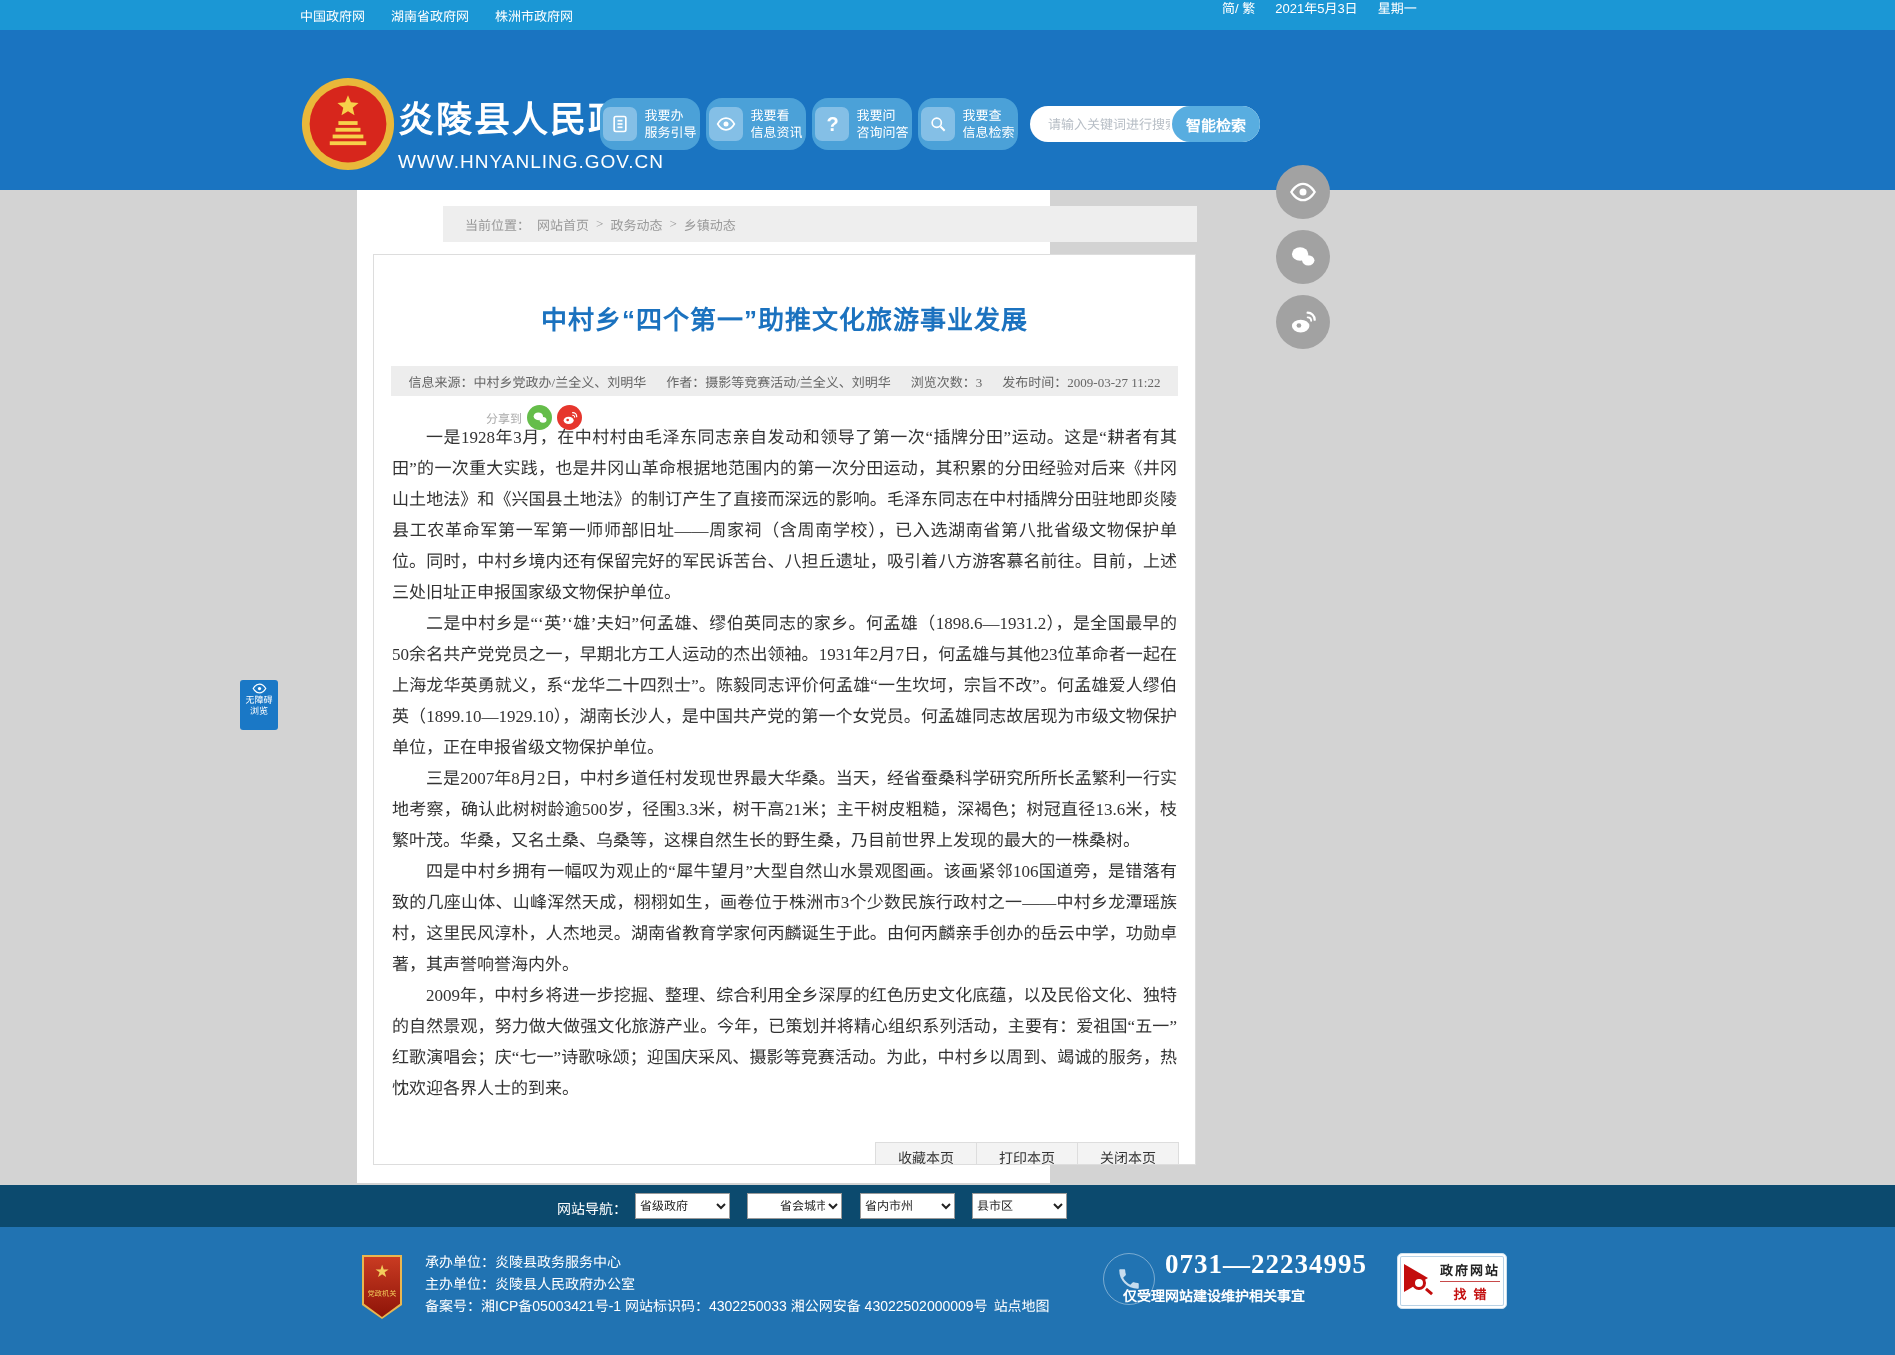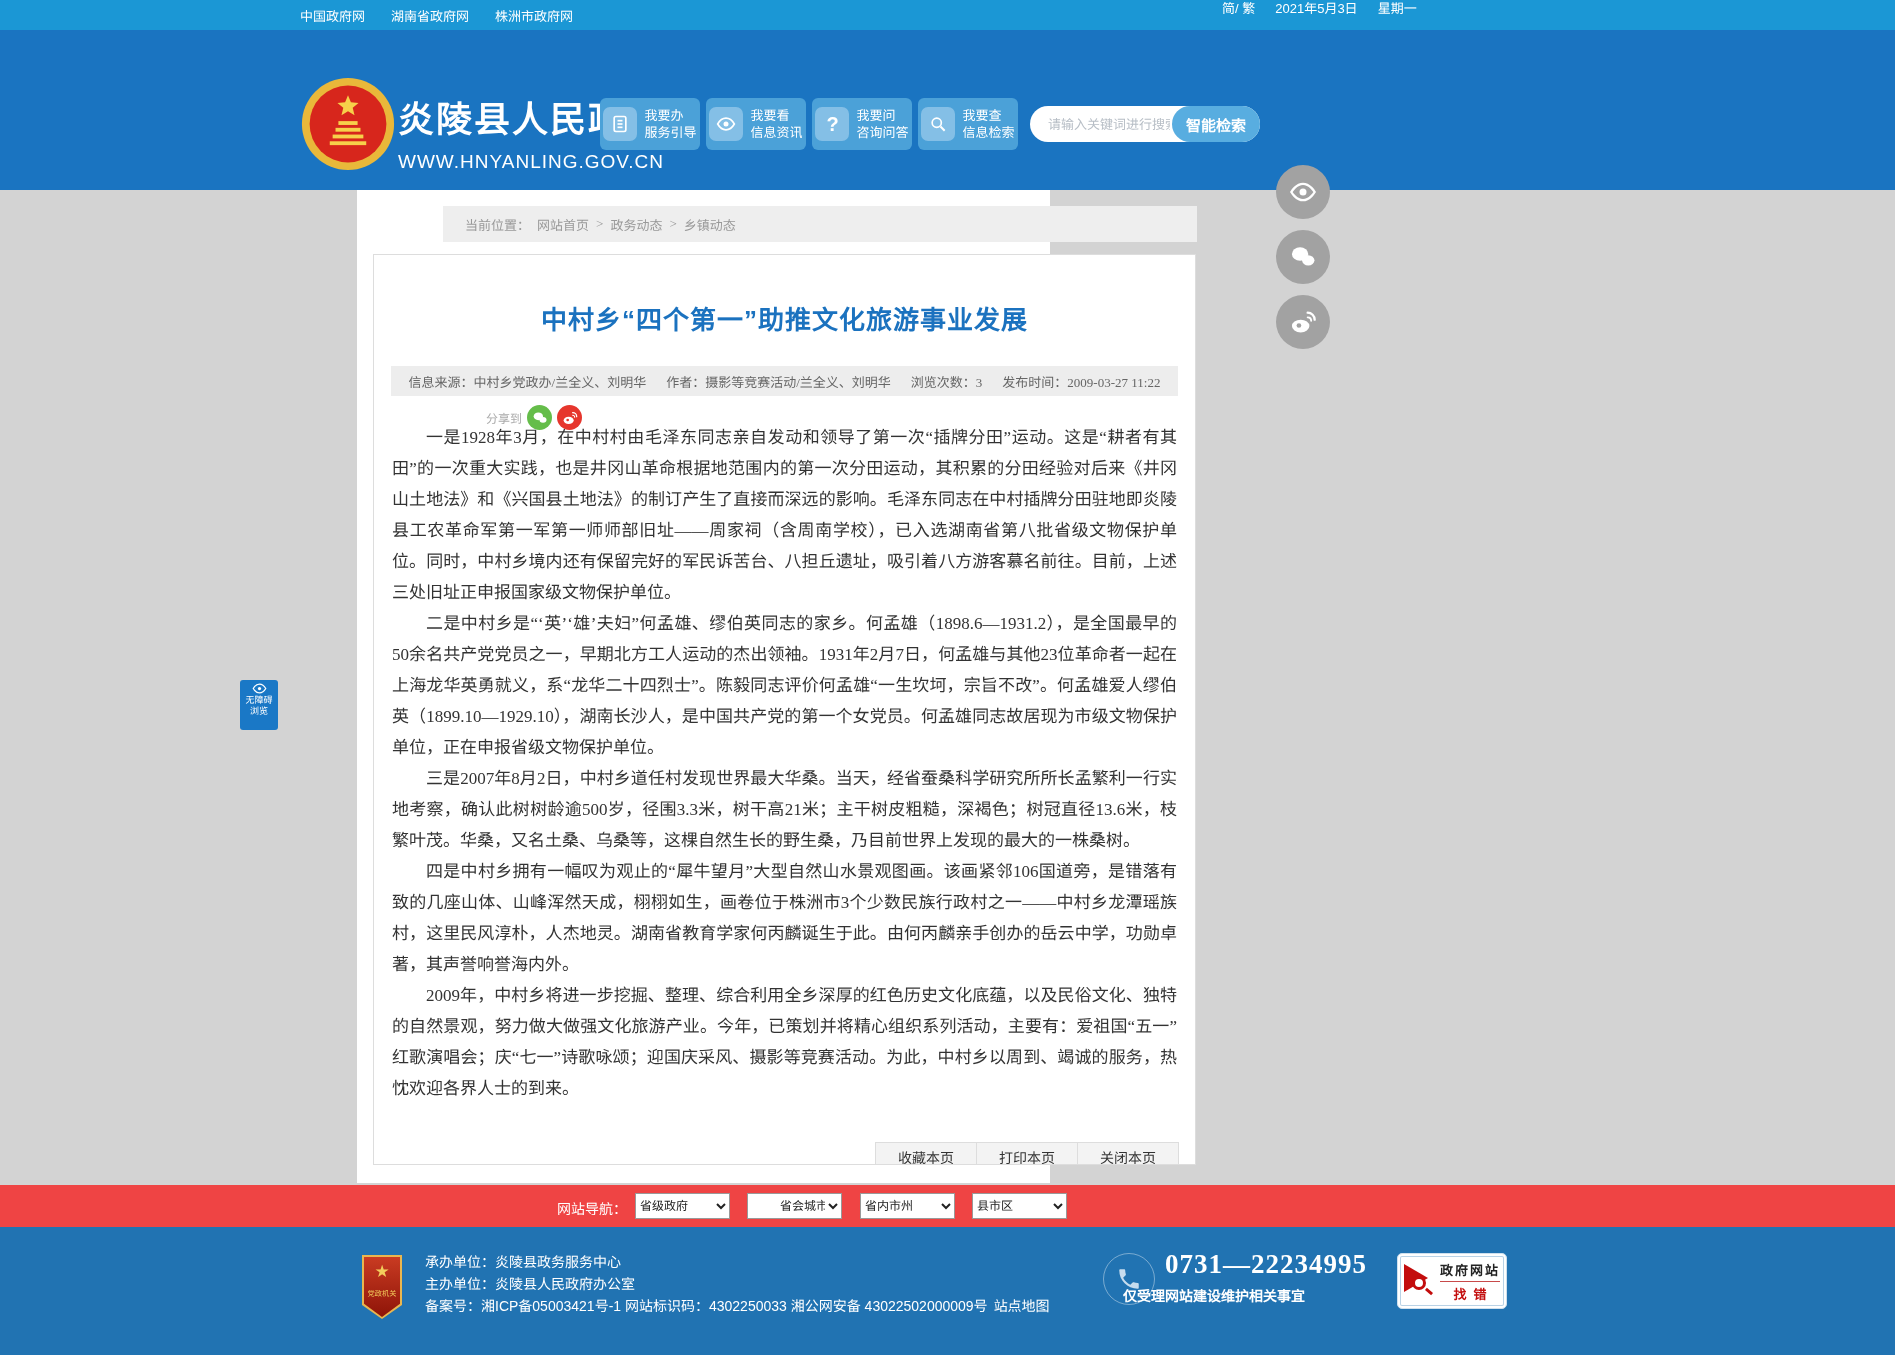--- a/index.html
+++ b/index.html
@@ -18,21 +18,21 @@
 
   
   .header { position:absolute; left:0; top:30px; width:100%; height:160px; background:#1a74c1; }
   .logo-link { position:absolute; left:300px; top:46px; display:flex; }
   .emblem { width:96px; height:96px; }
   .site-block { position:absolute; left:398px; top:60px; color:#fff; white-space:nowrap; }
   .site-name { font-size:36px; font-weight:bold; letter-spacing:2px; }
   .site-url  { font-size:19px; margin-top:9px; letter-spacing:1px; }
 
   .nav-btns { position:absolute; left:600px; top:68px; display:flex; gap:6px; }
-  .nav-btn { width:100px; height:52px; background:#4ba1d8; border-radius:6px; display:flex; align-items:center; justify-content:center; gap:7px; color:#fff; }
+  .nav-btn { width:100px; height:52px; background:#4ba1d8; border-radius:16px; display:flex; align-items:center; justify-content:center; gap:7px; color:#fff; }
   .nav-ico { width:34px; height:34px; background:#84bfe6; border-radius:7px; display:flex; align-items:center; justify-content:center; flex:none; }
   .nav-txt { font-size:13px; line-height:17px; }
   .q-ico::before { content:"?"; color:#fff; font-size:20px; font-weight:bold; }
 
   .search { position:absolute; left:1030px; top:76px; width:230px; height:36px; background:#fff; border-radius:18px; }
   .search input { position:absolute; left:16px; top:0; width:126px; height:36px; border:0; outline:0; background:transparent; font-size:13px; color:#333; font-family:inherit; }
   .search input::placeholder { color:#b7bec6; }
   .search-btn { position:absolute; right:0; top:0; width:88px; height:36px; background:#58ade0; border-radius:18px; color:#fff; font-size:15px; font-weight:bold; display:flex; align-items:center; justify-content:center; }
 
   
@@ -59,21 +59,21 @@
   .act-btn { height:30px; padding:0 22px; background:#f3f3f3; border:1px solid #ddd; margin-left:-1px; display:flex; align-items:center; font-size:14px; color:#333;
     font-family:"Liberation Serif","DejaVu Serif",serif; }
 
   
   .rfloat { position:absolute; left:1276px; top:165px; }
   .rf { width:54px; height:54px; border-radius:50%; background:#a2a2a2; margin-bottom:11px; display:flex; align-items:center; justify-content:center; }
   .access { position:absolute; left:240px; top:680px; width:38px; height:50px; background:#1a78c6; border-radius:3px; color:#fff; text-align:center; font-size:9px; line-height:11px; padding-top:3px; }
   .access svg { display:block; margin:0 auto 1px; }
 
   
-  .fnav { position:absolute; left:0; top:1185px; width:100%; height:56px; background:#ef4444; }
+  .fnav { position:absolute; left:0; top:1185px; width:100%; height:56px; background:#0c4a6e; }
   .fnav-label { position:absolute; left:557px; top:13px; color:#fff; font-size:14px; }
   .fnav select { position:absolute; top:8px; width:95px; height:26px; font-size:12px; color:#222; border:1px solid #999; background:#fff; font-family:inherit; }
   .sel0 { left:635px; } .sel1 { left:747px;padding-left:28px; } .sel2 { left:860px; } .sel3 { left:972px; }
 
   
   .footer { position:absolute; left:0; top:1227px; width:100%; height:128px; background:#2173b2; color:#fff; }
   .shield { position:absolute; left:362px; top:28px; width:40px; height:64px;
     clip-path:polygon(0 0,100% 0,100% 78%,50% 100%,0 78%); background:#e9b64f; }
   .shield-in { position:absolute; left:2px; top:2px; right:2px; bottom:2px;
     clip-path:polygon(0 0,100% 0,100% 78%,50% 100%,0 78%);

